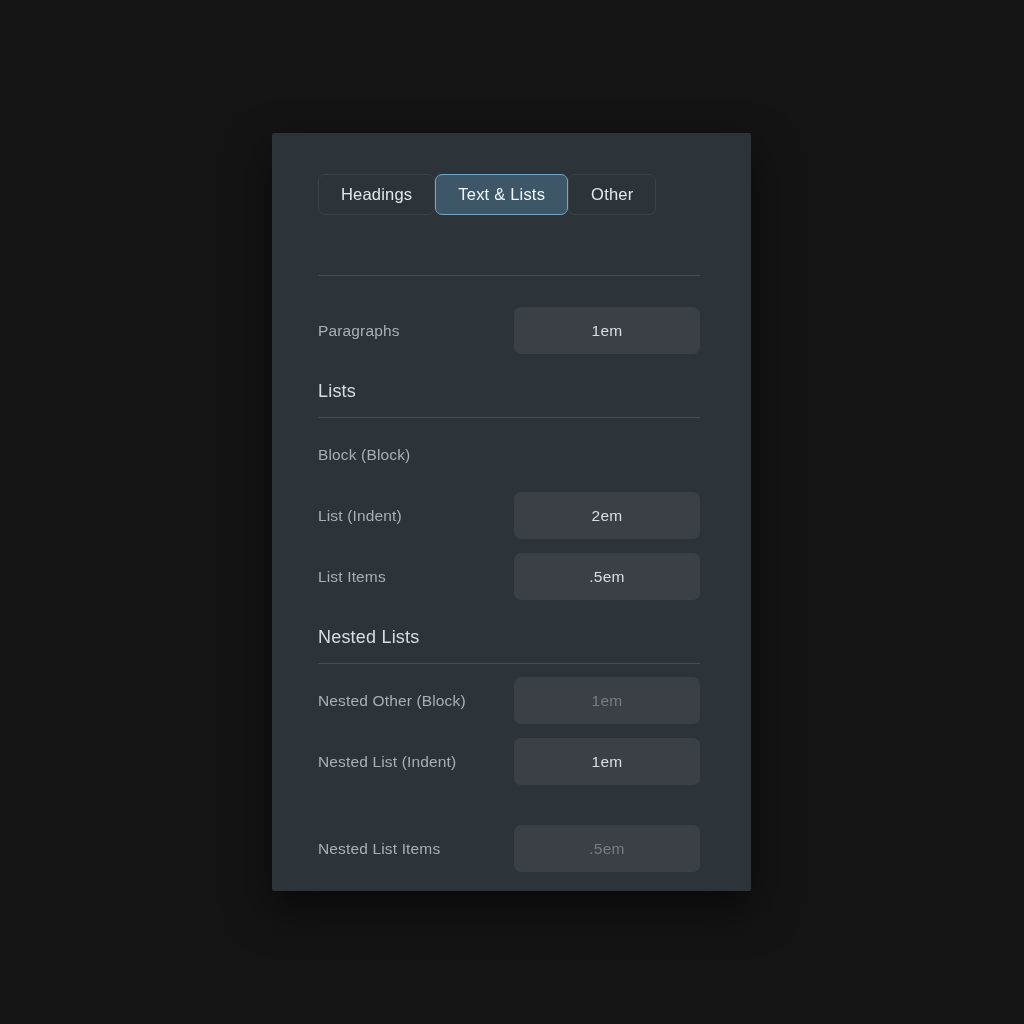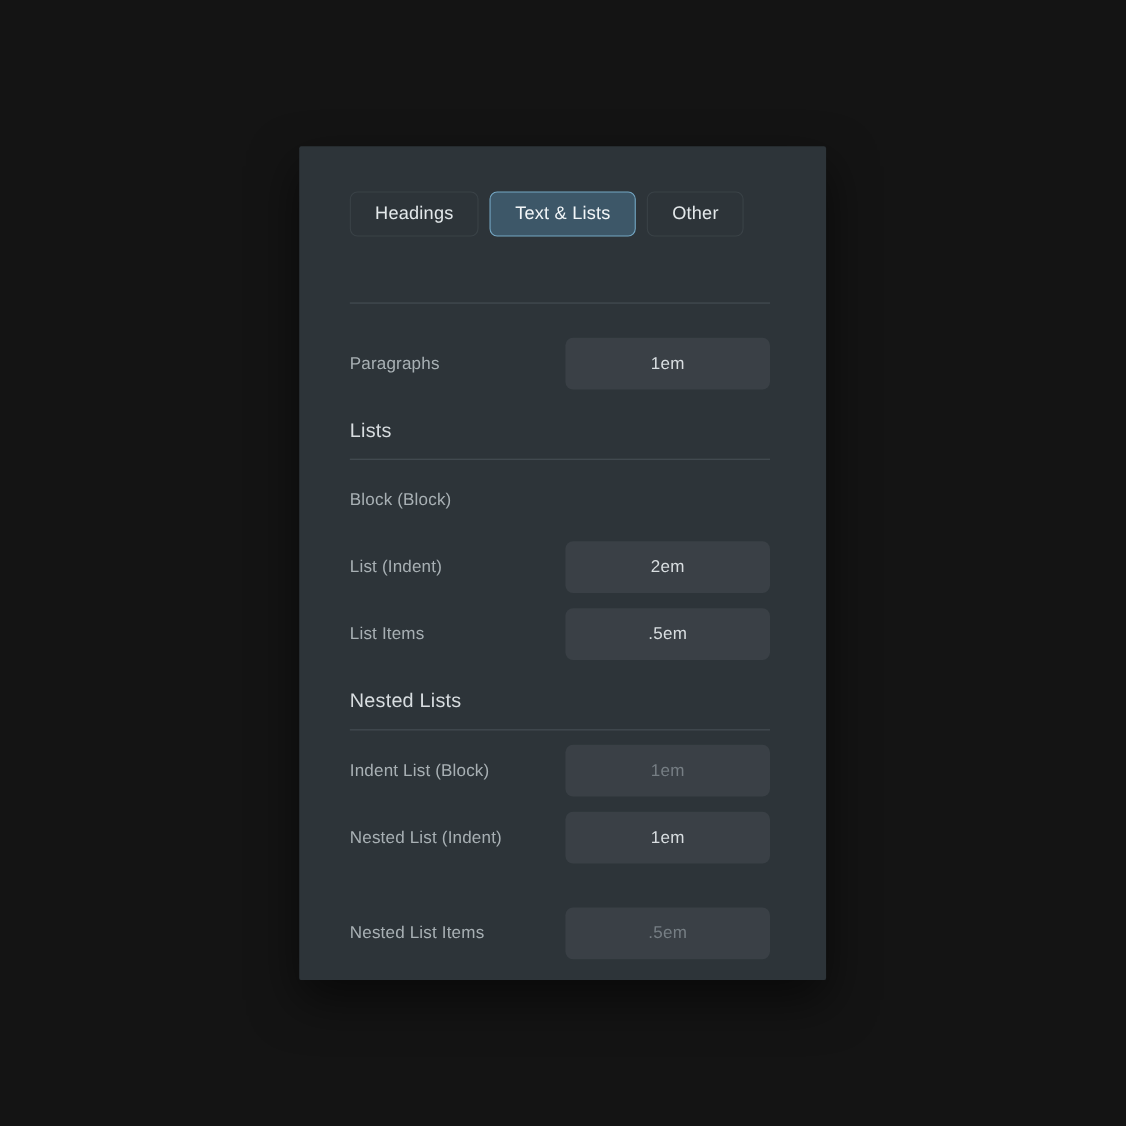--- a/index.html
+++ b/index.html
@@ -31,21 +31,20 @@
     box-shadow: 0 18px 44px rgba(0,0,0,0.55);
     overflow: hidden;
   }
 
   
   #tabbar {
     position: absolute;
     left: 46px;
     top: 41px;
     display: flex;
-    gap: 10px;
   }
 
   .tab {
     height: 41px;
     padding: 0 22px;
     display: flex;
     align-items: center;
     justify-content: center;
     border-radius: 7px;
     font-size: 16.5px;
@@ -160,21 +159,21 @@
         </div>
         <div class="row" style="top: 420px;">
           <div class="row-label">List Items</div>
           <div class="row-field">.5em</div>
         </div>
         <div class="section" style="top: 495px;">
           <div class="section-title">Nested Lists</div>
           <div class="section-rule"></div>
         </div>
         <div class="row" style="top: 544px;">
-          <div class="row-label">Indent List (Block)</div>
+          <div class="row-label">Nested Other (Block)</div>
           <div class="row-field placeholder">1em</div>
         </div>
         <div class="row" style="top: 605px;">
           <div class="row-label">Nested List (Indent)</div>
           <div class="row-field">1em</div>
         </div>
         <div class="row" style="top: 692px;">
           <div class="row-label">Nested List Items</div>
           <div class="row-field placeholder">.5em</div>
         </div>

